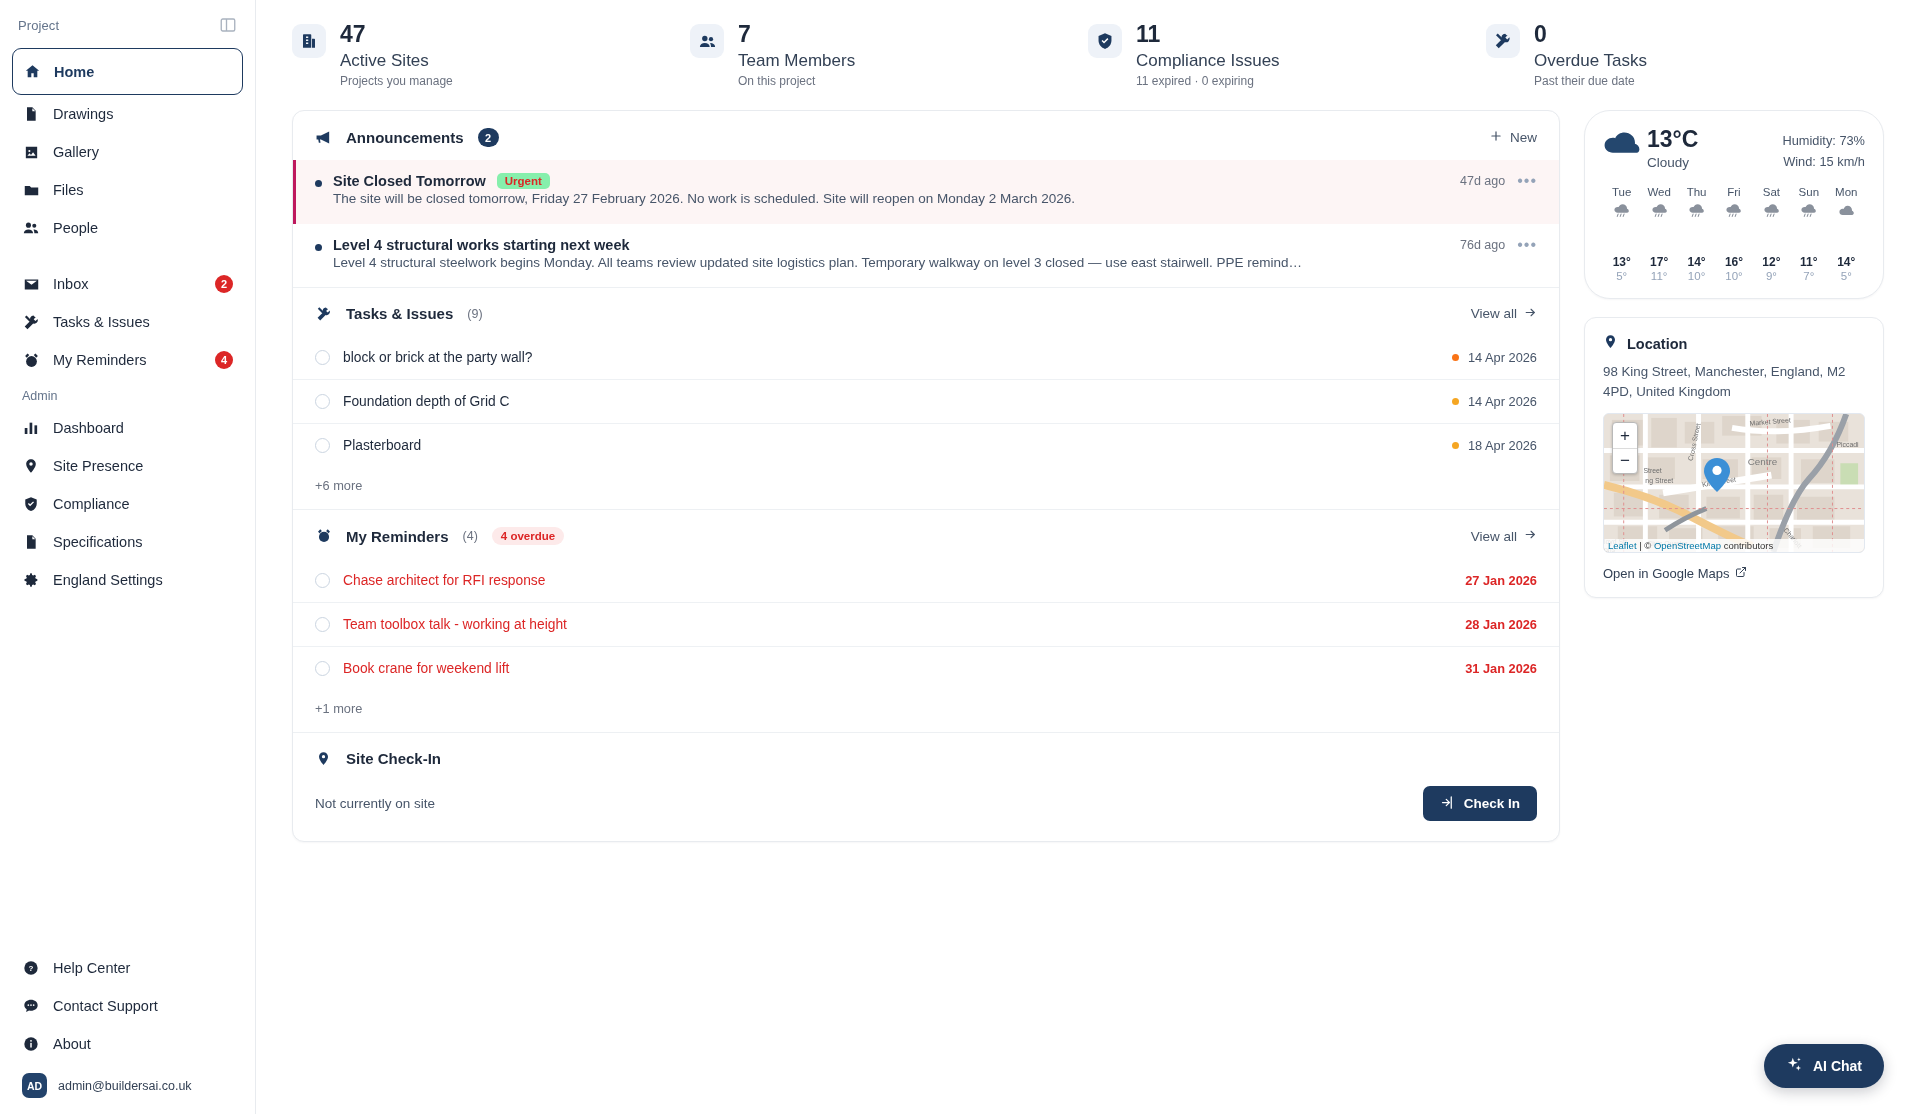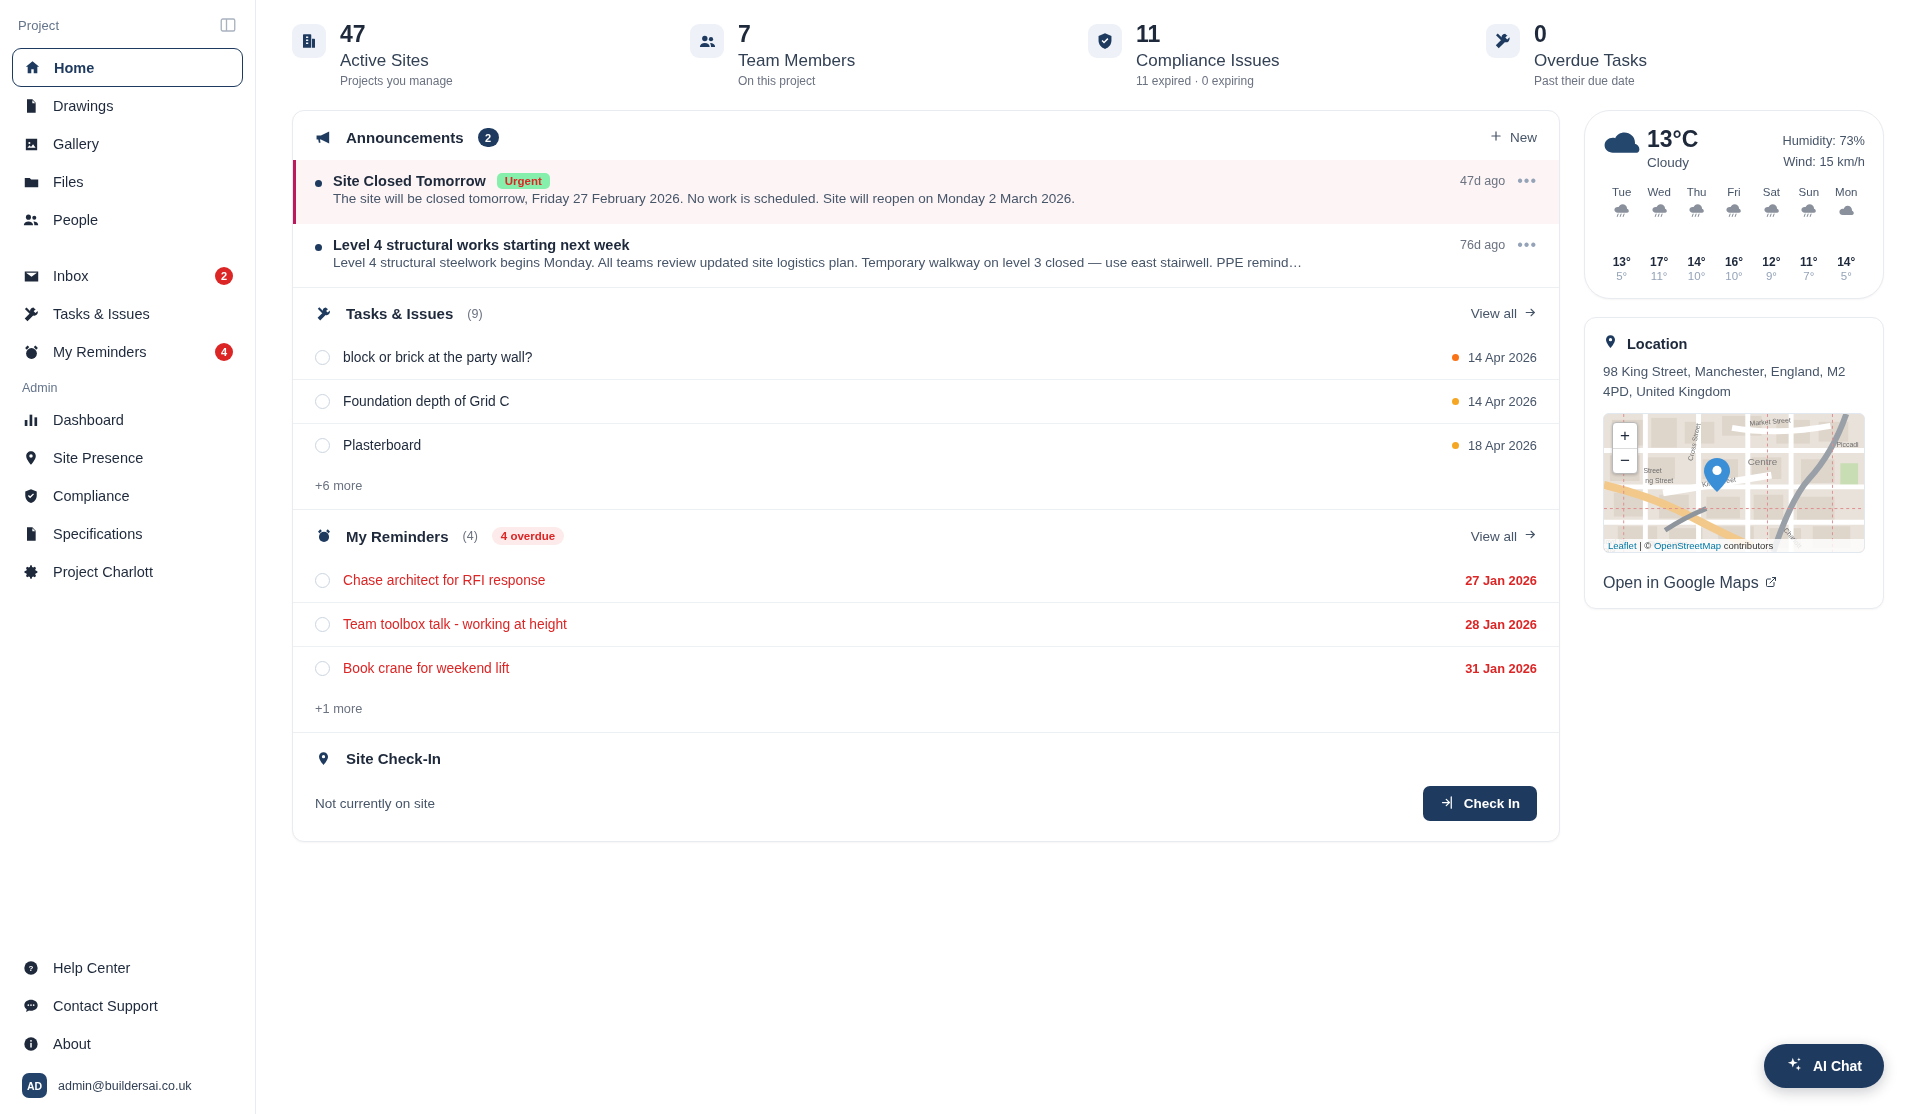--- a/index.html
+++ b/index.html
@@ -41,21 +41,21 @@
   .nav { padding: 14px 12px 0 12px; display: flex; flex-direction: column; }
   .nav-item {
     display: flex; align-items: center; gap: 13px;
     height: 38px; padding: 0 10px; border-radius: 9px;
     font-size: 14.5px; color: #1e293b; cursor: pointer;
     position: relative;
   }
   .nav-item .ico { width: 18px; height: 18px; display: flex; align-items: center; justify-content: center; flex: 0 0 18px; }
   .nav-item.active {
     border: 1.6px solid #1e3a5f; color: #1e3a5f; font-weight: 600;
-    height: 39px;
+    height: 47px;
   }
   .nav-badge {
     margin-left: auto; background: #dc2626; color: #fff;
     font-size: 11px; font-weight: 700; min-width: 18px; height: 18px;
     border-radius: 9px; display: flex; align-items: center; justify-content: center;
     padding: 0 5px;
   }
   .nav-gap { height: 18px; }
   .nav-section {
     font-size: 12.5px; color: #64748b; padding: 0 10px;
@@ -214,21 +214,21 @@
   .map-attr {
     position: absolute; right: 0; bottom: 0; left:0; z-index: 6;
     background: rgba(255,255,255,.82); font-size: 9.5px; color: #333;
     padding: 1px 4px; text-align: left; white-space: nowrap;
   }
   .map-attr a { color: #0078a8; text-decoration: none; }
   .map-label { font-size: 7px; fill: #6b6b6b; font-family: "Liberation Sans", sans-serif; }
   .map-label-big { font-size: 10px; fill: #7a7a7a; font-family: "Liberation Sans", sans-serif; }
   .gmaps {
     display: flex; align-items: center; gap: 6px;
-    font-size: 16px; color: #334155; margin-top: 21px; cursor: pointer; text-align: right;
+    font-size: 13px; color: #334155; margin-top: 13px; cursor: pointer; text-align: right;
   }
 
   
   .fab {
     position: absolute; right: 36px; bottom: 26px;
     background: #1e3a5f; color: #fff; border: none; border-radius: 24px;
     height: 44px; padding: 0 22px; font-size: 14px; font-weight: 600;
     display: flex; align-items: center; gap: 10px; cursor: pointer;
     box-shadow: 0 4px 14px rgba(16,24,40,.22);
     font-family: "Liberation Sans", sans-serif;
@@ -375,21 +375,21 @@
         </span>
         <span>Specifications</span>
       </div>
 
       <div class="nav-item">
         <span class="ico">
           <svg width="16" height="16" viewBox="0 0 24 24" fill="#1e293b">
               <path d="M12 8.2a3.8 3.8 0 1 0 0 7.6 3.8 3.8 0 0 0 0-7.6zm9.4 5.3.1-1.5-.1-1.5-2.3-.5a7.3 7.3 0 0 0-.8-1.9l1.3-2-2.1-2.1-2 1.3a7.3 7.3 0 0 0-1.9-.8L13.1 2h-2.2l-.5 2.5a7.3 7.3 0 0 0-1.9.8l-2-1.3-2.1 2.1 1.3 2a7.3 7.3 0 0 0-.8 1.9L2.4 10.5l-.1 1.5.1 1.5 2.5.5c.2.7.4 1.3.8 1.9l-1.3 2 2.1 2.1 2-1.3c.6.4 1.2.6 1.9.8l.5 2.5h2.2l.5-2.5c.7-.2 1.3-.4 1.9-.8l2 1.3 2.1-2.1-1.3-2c.4-.6.6-1.2.8-1.9l2.3-.5z"></path>
             </svg>
         </span>
-        <span>Project Charlott</span>
+        <span>England Settings</span>
       </div>
     </nav>
 
     <div class="sb-spacer"></div>
 
     <div class="sb-bottom">
       <div class="nav-item">
         <span class="ico">
           <svg width="16" height="16" viewBox="0 0 24 24" fill="#1e293b">
               <circle cx="12" cy="12" r="10"></circle>

